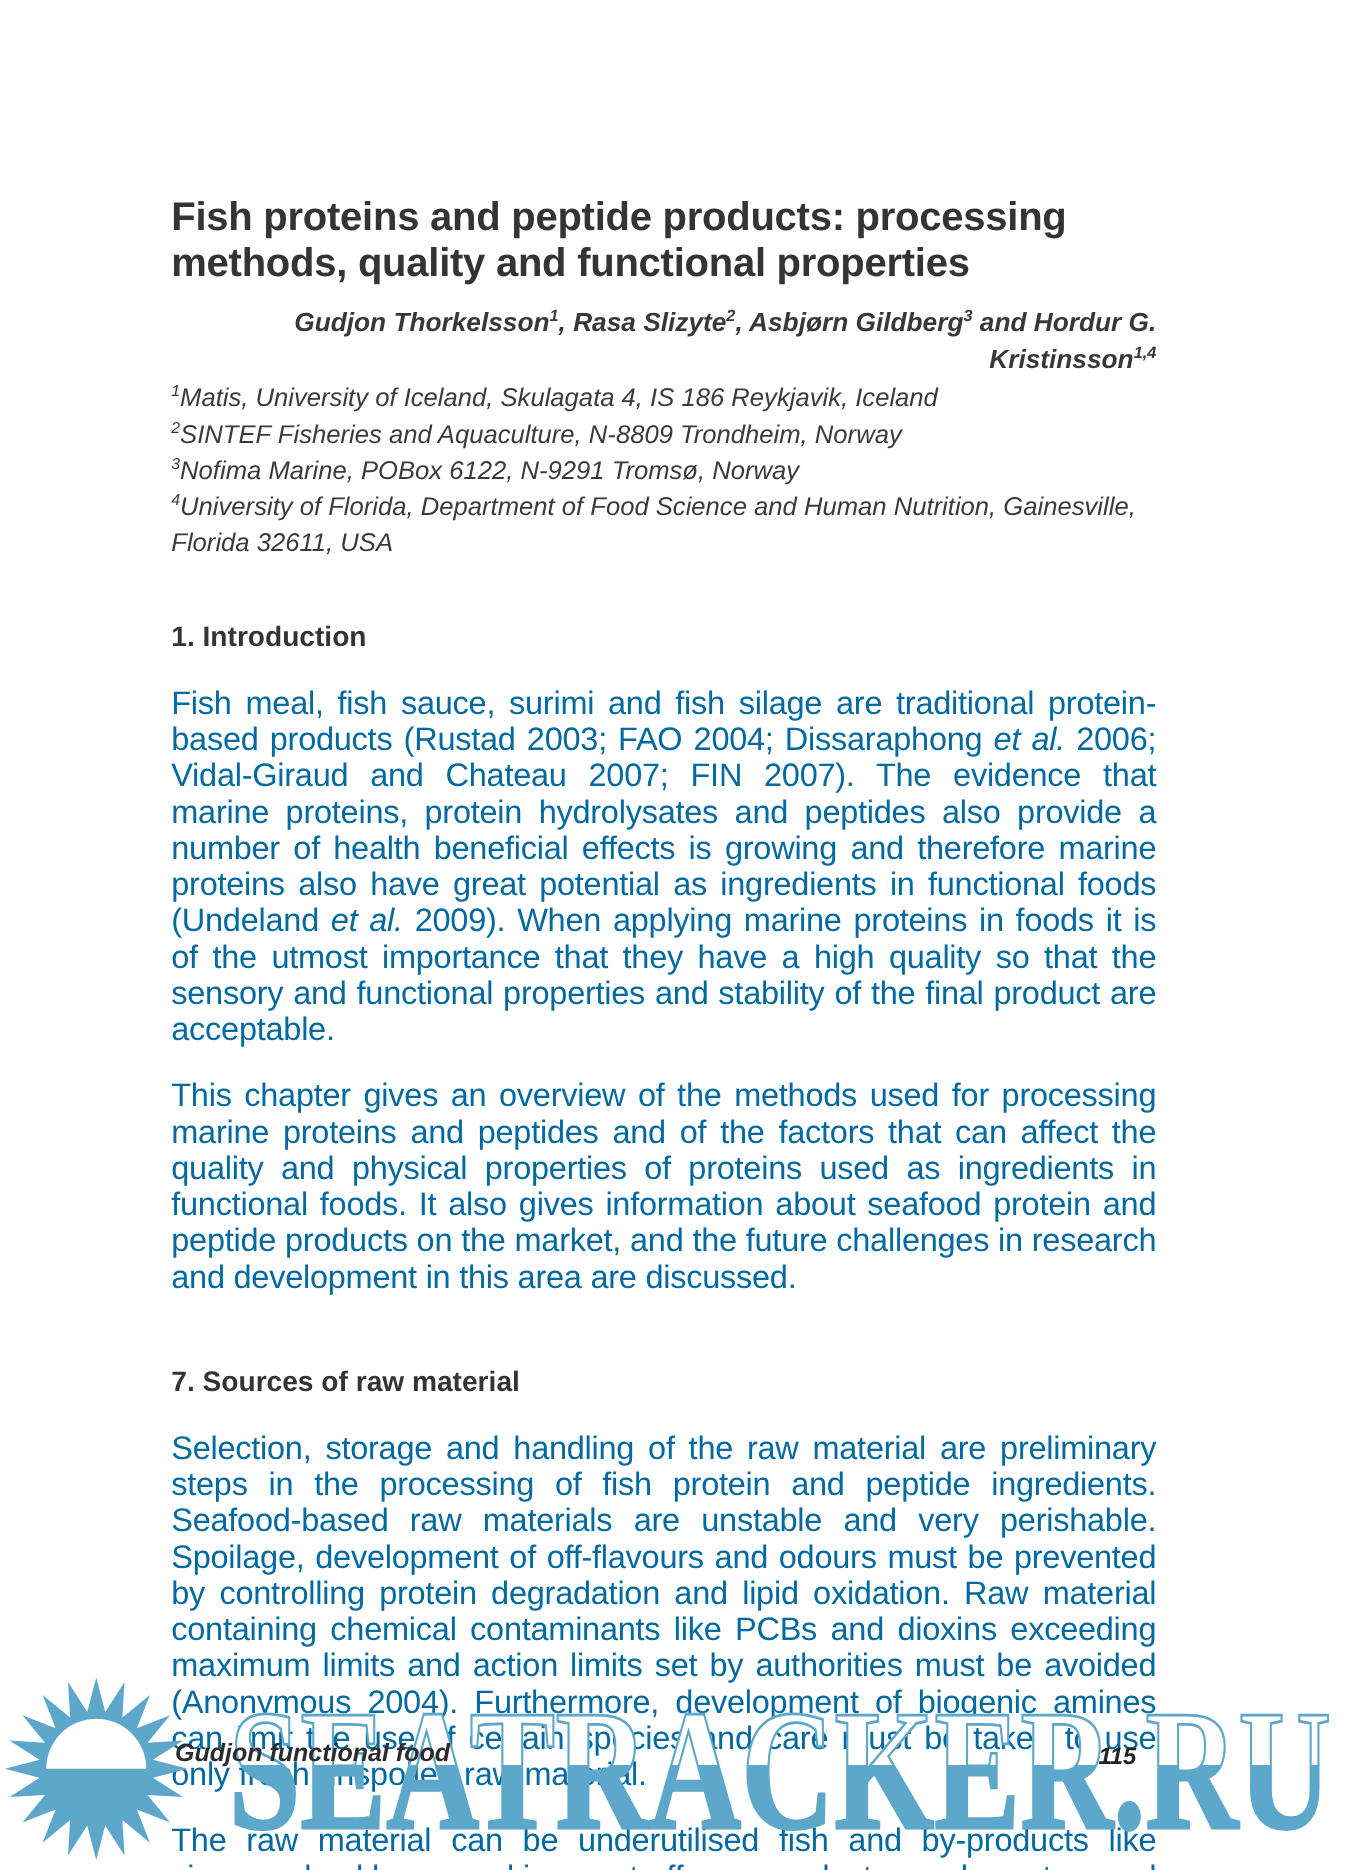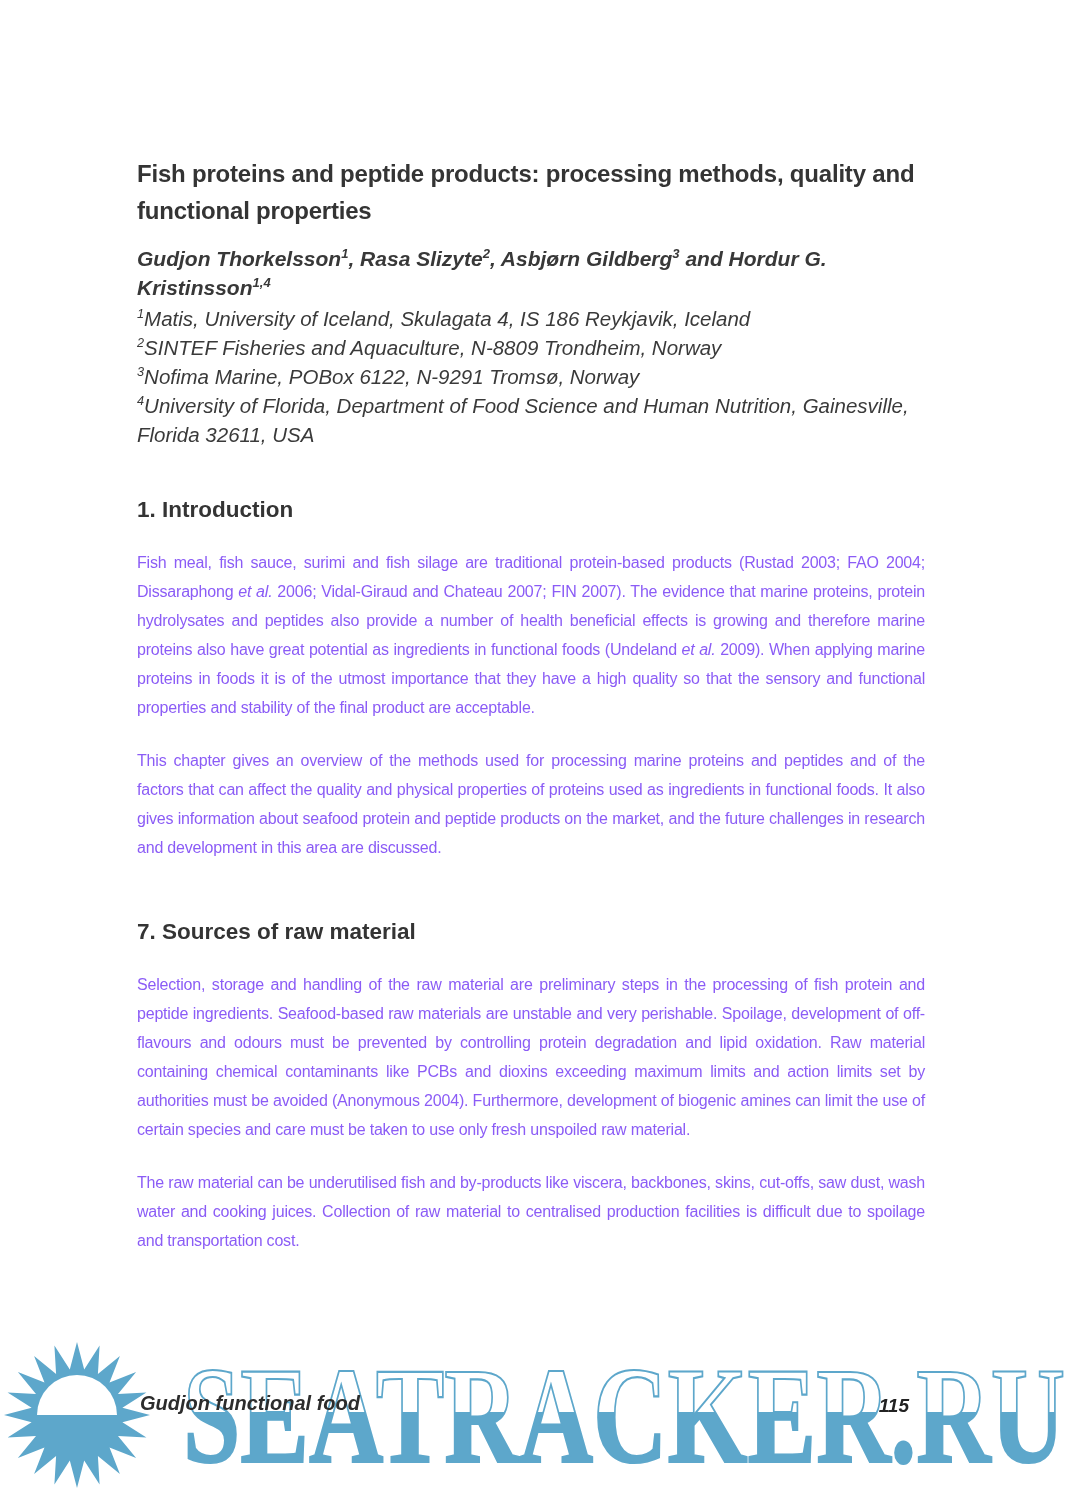--- a/index.html
+++ b/index.html
@@ -14,58 +14,59 @@
   }
   .content {
     position: absolute;
     left: 137px;
     top: 0;
     width: 788px;
     z-index: 1;
   }
   h1.title {
     margin: 155px 0 0 0;
-    font-size: 24px;
+    font-size: 32px;
     line-height: 37px;
     font-weight: bold;
     letter-spacing: -0.2px;
     color: #343434;
   }
   .authors {
     margin: 15px 0 0 0;
     font-size: 21px;
     line-height: 29px;
     font-weight: bold;
     font-style: italic;
     color: #383838;
+    text-align: right;
   }
   .affiliations { margin-top: 2px; }
   .affiliations p {
     margin: 0;
     font-size: 20.5px;
     line-height: 29px;
     font-style: italic;
     color: #3a3a3a;
   }
   sup { font-size: 0.62em; line-height: 0; }
   h2.sec {
     margin: 48px 0 0 0;
     font-size: 22.5px;
     line-height: 26px;
     font-weight: bold;
     color: #343434;
   }
   h2.sec2 { margin-top: 57px; }
   p.body {
     margin: 25px 0 0 0;
-    font-size: 16px;
+    font-size: 26px;
     line-height: 29px;
     text-align: justify;
     letter-spacing: -0.2px;
-    color: #8b5cf6;
+    color: #0369a1;
   }
   p.body.follow { margin-top: 24px; }
   p.body .seg-i, .seg-i { font-style: italic; }
   .watermark {
     position: absolute;
     left: 0;
     top: 1336px;
     width: 1080px;
     height: 160px;
     z-index: 3;

